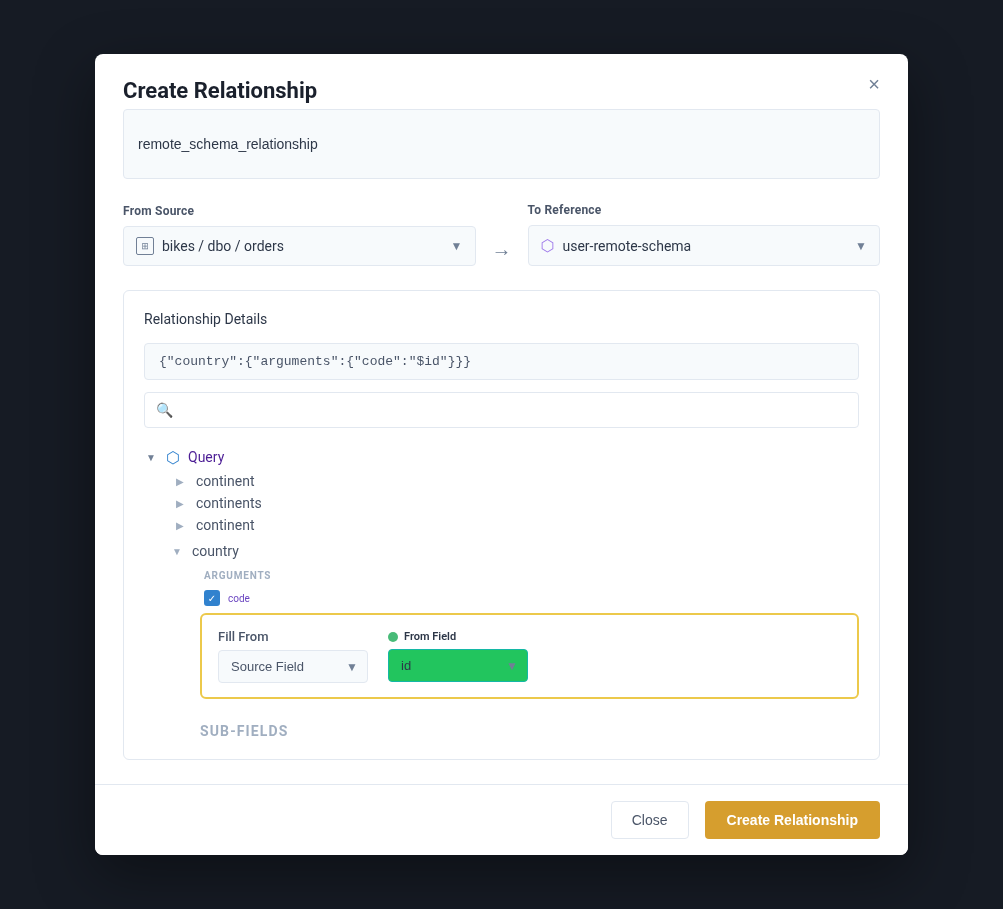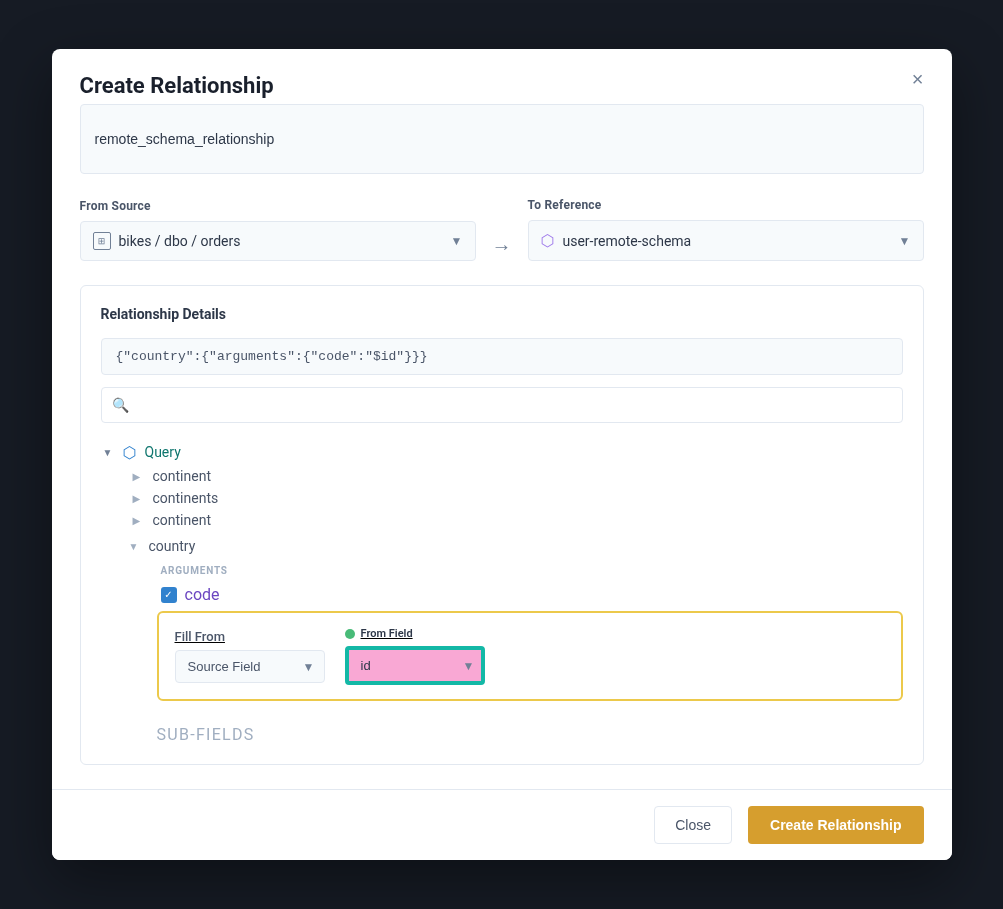--- a/index.html
+++ b/index.html
@@ -15,21 +15,21 @@
     }
     .backdrop {
       position: absolute;
       inset: 0;
       background: rgba(0,0,0,0.5);
     }
     .modal {
       position: relative;
       background: #fff;
       border-radius: 8px;
-      width: 900px;
+      width: 813px;
       max-height: 860px;
       overflow: hidden;
       display: flex;
       flex-direction: column;
       z-index: 10;
       box-shadow: 0 20px 60px rgba(0,0,0,0.4);
     }
     .modal-header {
       padding: 24px 28px 0 28px;
       flex-shrink: 0;
@@ -140,21 +140,21 @@
       font-size: 16px;
     }
     .relationship-details-section {
       border: 1.5px solid #e2e8f0;
       border-radius: 6px;
       padding: 20px;
       margin-bottom: 24px;
     }
     .section-title {
       font-size: 14px;
-      font-weight: 700;
+      font-weight: 400;
       color: #2d3748;
       margin-bottom: 16px;
     }
     .query-code-box {
       background: #f7fafc;
       border: 1.5px solid #e2e8f0;
       border-radius: 4px;
       padding: 10px 14px;
       font-size: 13px;
       color: #4a5568;
@@ -204,21 +204,21 @@
       flex-shrink: 0;
     }
     .tree-icon {
       display: inline-flex;
       width: 18px;
       height: 18px;
       align-items: center;
       justify-content: center;
     }
     .tree-label {
-      color: #0f766e;
+      color: #4c1d95;
       font-size: 14px;
     }
     .query-icon {
       color: #3182ce;
       font-size: 16px;
     }
     .tree-children {
       margin-left: 28px;
     }
     .tree-leaf {
@@ -268,29 +268,28 @@
       display: flex;
       align-items: center;
       justify-content: center;
       color: #fff;
       font-size: 10px;
       flex-shrink: 0;
       cursor: pointer;
     }
     .arg-name {
       color: #6b46c1;
-      font-size: 16px;
+      font-size: 10px;
     }
     .fill-from-box {
       border: 2px solid #ecc94b;
       border-radius: 6px;
       padding: 14px 16px;
       margin-top: 4px;
       background: #fff;
-      text-decoration: underline;
     }
     .fill-from-row {
       display: flex;
       align-items: center;
       gap: 20px;
     }
     .fill-from-label {
       font-size: 13px;
       color: #4a5568;
       font-weight: 500;
@@ -319,33 +318,33 @@
       font-size: 13px;
       color: #4a5568;
       background: #f7fafc;
       appearance: none;
       cursor: pointer;
       outline: none;
       min-width: 150px;
     }
     .from-field-select {
       padding: 8px 32px 8px 12px;
-      border: 4px solid #14b8a6;
+      border: 1px solid #14b8a6;
       border-radius: 4px;
       font-size: 13px;
       color: #2d3748;
-      background: #f9a8d4;
+      background: #22c55e;
       appearance: none;
       cursor: pointer;
       outline: none;
       min-width: 140px;
     }
     .sub-fields-label {
-      font-size: 16px;
-      font-weight: 400;
+      font-size: 14px;
+      font-weight: 700;
       color: #a0aec0;
       letter-spacing: 0.08em;
       margin-top: 24px;
     }
     .modal-footer {
       padding: 16px 28px;
       border-top: 1px solid #e2e8f0;
       display: flex;
       justify-content: flex-end;
       gap: 16px;

